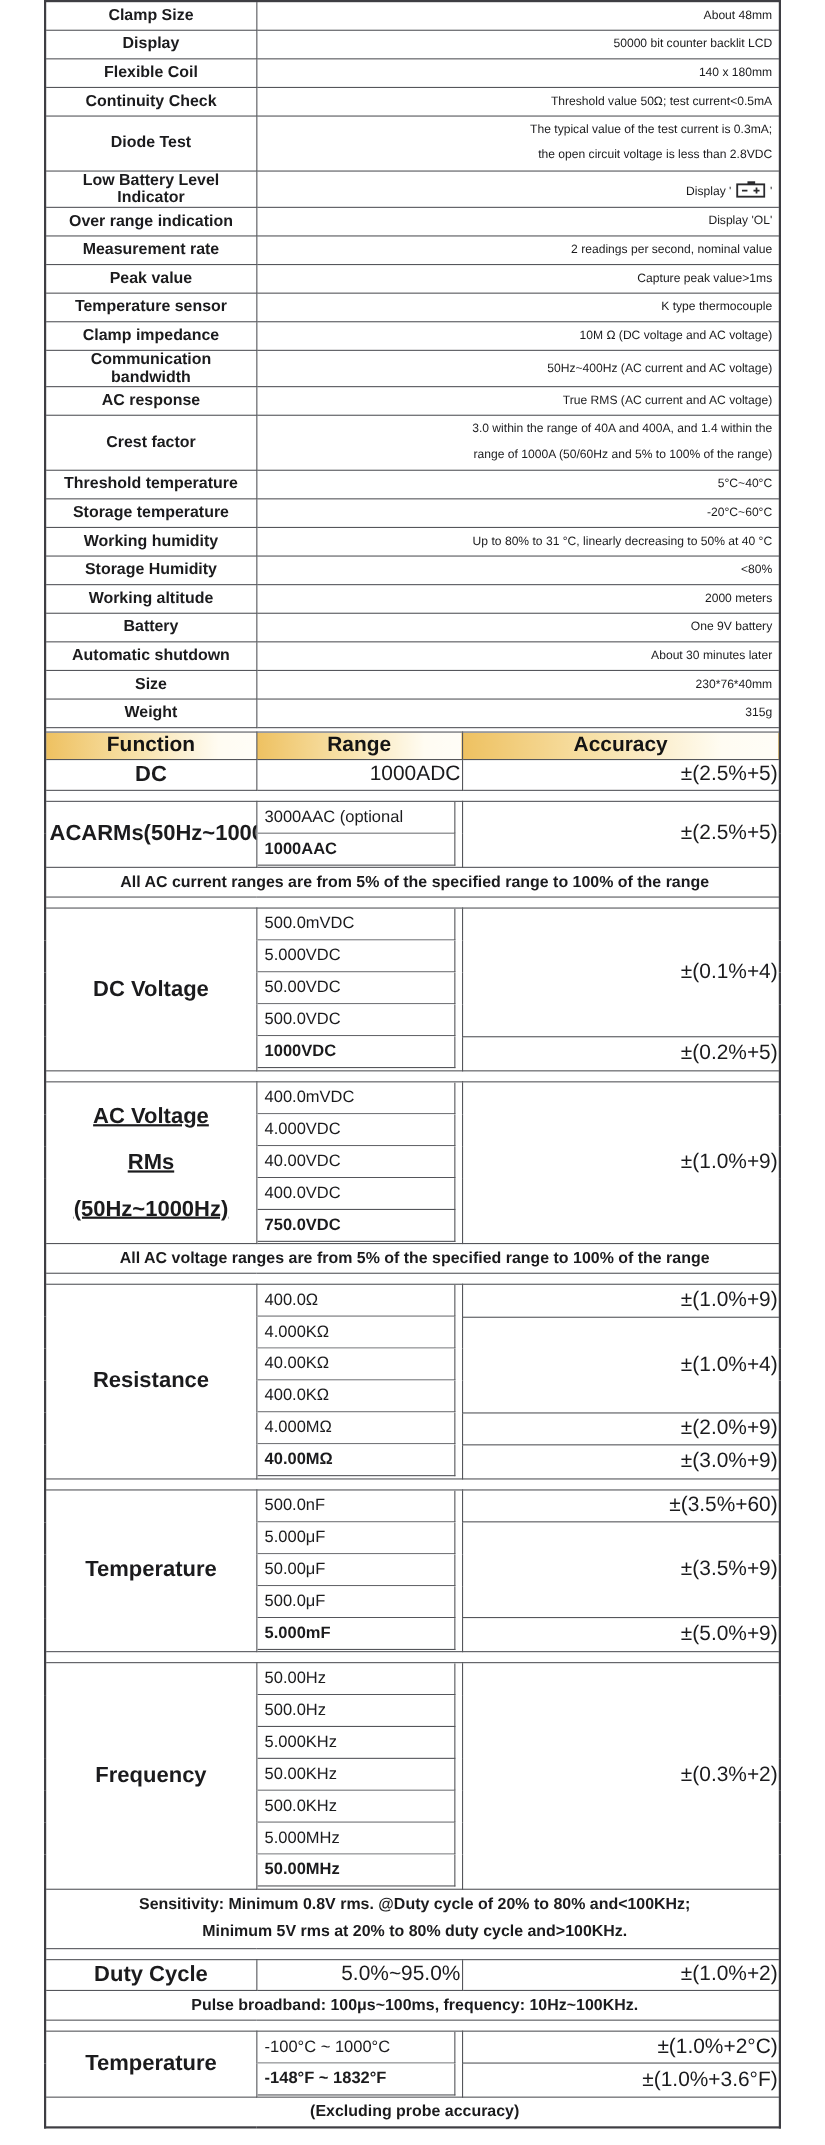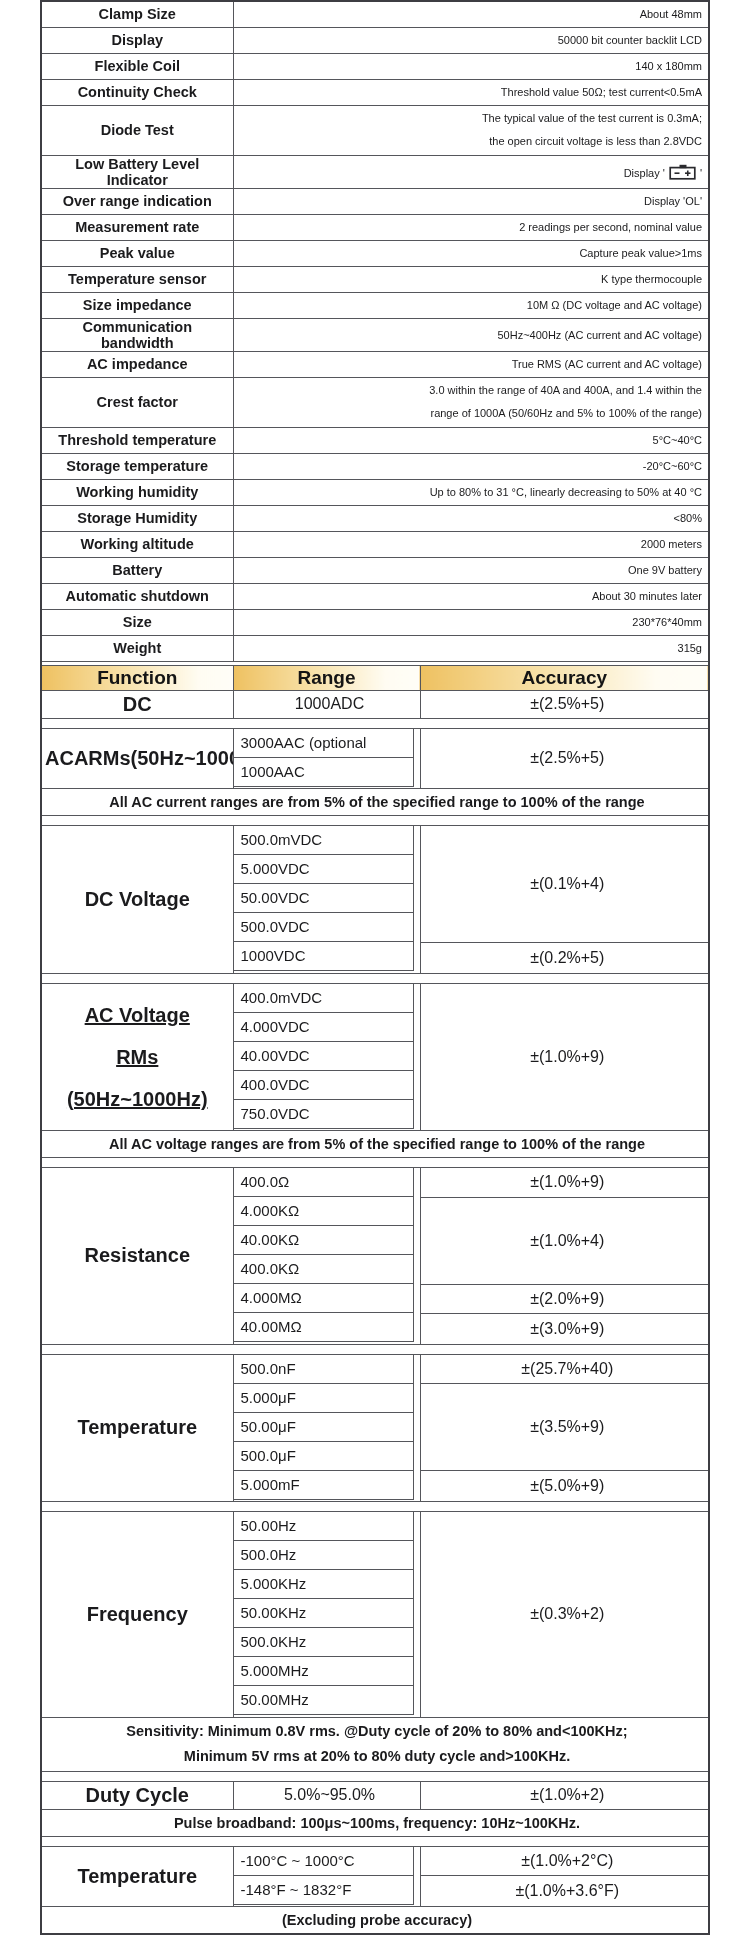--- a/index.html
+++ b/index.html
@@ -22,27 +22,27 @@
   .srow td{height:26px;}
   .dbl td{height:50px;}
   .dbl .val{white-space:pre-line;line-height:23px;}
   th.hdr{
     height:20px;font-size:19px;font-weight:bold;color:#141414;
     background:linear-gradient(90deg,#eec161 0%,#f8e3ad 45%,#fffcf2 82%,#fffdf7 100%);
   }
   .plain td{height:28px;}
   .fn{font-weight:bold;text-align:center;font-size:20px;padding:0 3px;}
   .fn.multi{white-space:pre-line;line-height:42px;text-decoration:underline;}
-  .rng,.acc{text-align:center;padding-left:7px;font-size:16px;}
+  .rng,.acc{text-align:right;padding-left:7px;font-size:19px;}
   .rtd{border-right:none;border-top:none;border-bottom:none;padding:0;height:29px;vertical-align:top;}
   .rbox{
     height:29px;line-height:28px;border-right:1px solid #55565b;border-bottom:1px solid #55565b;
     margin-right:6px;padding-left:7px;font-size:15px;box-sizing:border-box;text-align:left;
   }
-  .rtd.last{height:31px;}
+  .rtd.last{height:31px;font-weight:bold;}
   .gap td{height:10px;padding:0;}
   .gap4 td{height:4px;padding:0;}
   .note td{height:27px;font-weight:bold;padding:0 4px 0 8px;font-size:14.5px;text-align:center;}
   .note2 td{height:54px;white-space:pre-line;line-height:25px;}
   .bat-icon{vertical-align:-3px;margin:0 4px;}
 </style>
 </head>
 <body>
 
 <div class="wrap">
@@ -97,29 +97,29 @@
     </tr>
     <tr class="srow">
       <td class="lbl">Peak value</td>
       <td class="val" colspan="2">Capture peak value&gt;1ms</td>
     </tr>
     <tr class="srow">
       <td class="lbl">Temperature sensor</td>
       <td class="val" colspan="2">K type thermocouple</td>
     </tr>
     <tr class="srow">
-      <td class="lbl">Size impedance</td>
+      <td class="lbl">Clamp impedance</td>
       <td class="val" colspan="2">10M Ω (DC voltage and AC voltage)</td>
     </tr>
     <tr class="srow">
       <td class="lbl">Communication bandwidth</td>
       <td class="val" colspan="2">50Hz~400Hz (AC current and AC voltage)</td>
     </tr>
     <tr class="srow">
-      <td class="lbl">AC impedance</td>
+      <td class="lbl">AC response</td>
       <td class="val" colspan="2">True RMS (AC current and AC voltage)</td>
     </tr>
     <tr class="dbl">
       <td class="lbl">Crest factor</td>
       <td class="val" colspan="2">3.0 within the range of 40A and 400A, and 1.4 within the
 range of 1000A (50/60Hz and 5% to 100% of the range)</td>
     </tr>
     <tr class="srow">
       <td class="lbl">Threshold temperature</td>
       <td class="val" colspan="2">5°C~40°C</td>
@@ -305,21 +305,21 @@
 
     <tr class="gap">
           <td colspan="3"></td>
         </tr>
 
     <tr>
       <td class="fn" rowspan="5">Temperature</td>
       <td class="rtd">
             <div class="rbox">500.0nF</div>
           </td>
-      <td class="acc">±(25.7%+40)</td>
+      <td class="acc">±(3.5%+60)</td>
     </tr>
     <tr>
       <td class="rtd">
             <div class="rbox">5.000μF</div>
           </td>
       <td class="acc" rowspan="3">±(3.5%+9)</td>
     </tr>
     <tr>
           <td class="rtd">
             <div class="rbox">50.00μF</div>

